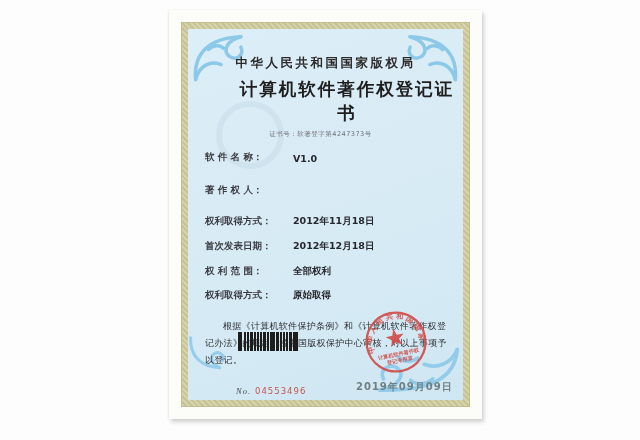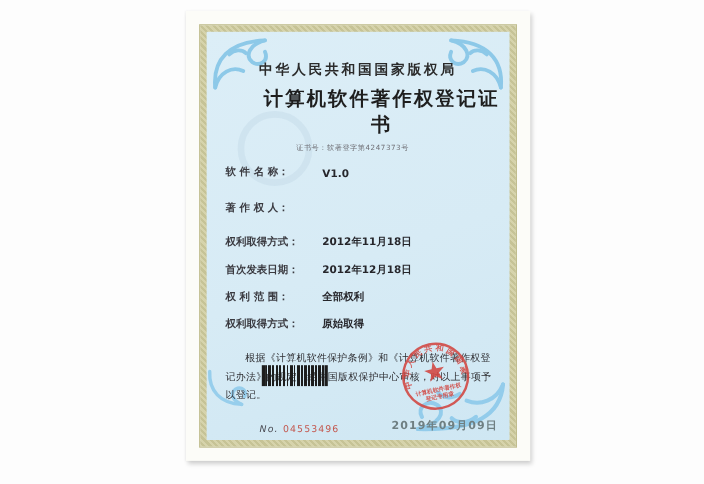--- a/index.html
+++ b/index.html
@@ -70,21 +70,21 @@
     position:absolute;left:176px;top:8px;width:64px;height:76px;
     transform:rotate(-12deg);opacity:0.9;z-index:2;
   }
   .seal-date{
     position:absolute;left:168px;top:84px;z-index:1;
     font-size:10px;color:#6f7f82;letter-spacing:1px;font-weight:bold;
   }
   .serial{
     position:absolute;left:48px;top:90px;font-size:8.5px;letter-spacing:1px;
   }
-  .serial .prefix{color:#4a4a52;font-style:italic;margin-right:4px;}
+  .serial .prefix{color:#4a4a52;font-style:italic;margin-right:4px;font-family:Liberation Serif, serif;}
   .serial .num{color:#c3574e;}
 </style>
 </head>
 <body>
 
 <div class="paper">
   <div class="frame"></div>
   <div class="inner">
 
     <div class="watermark"></div>

